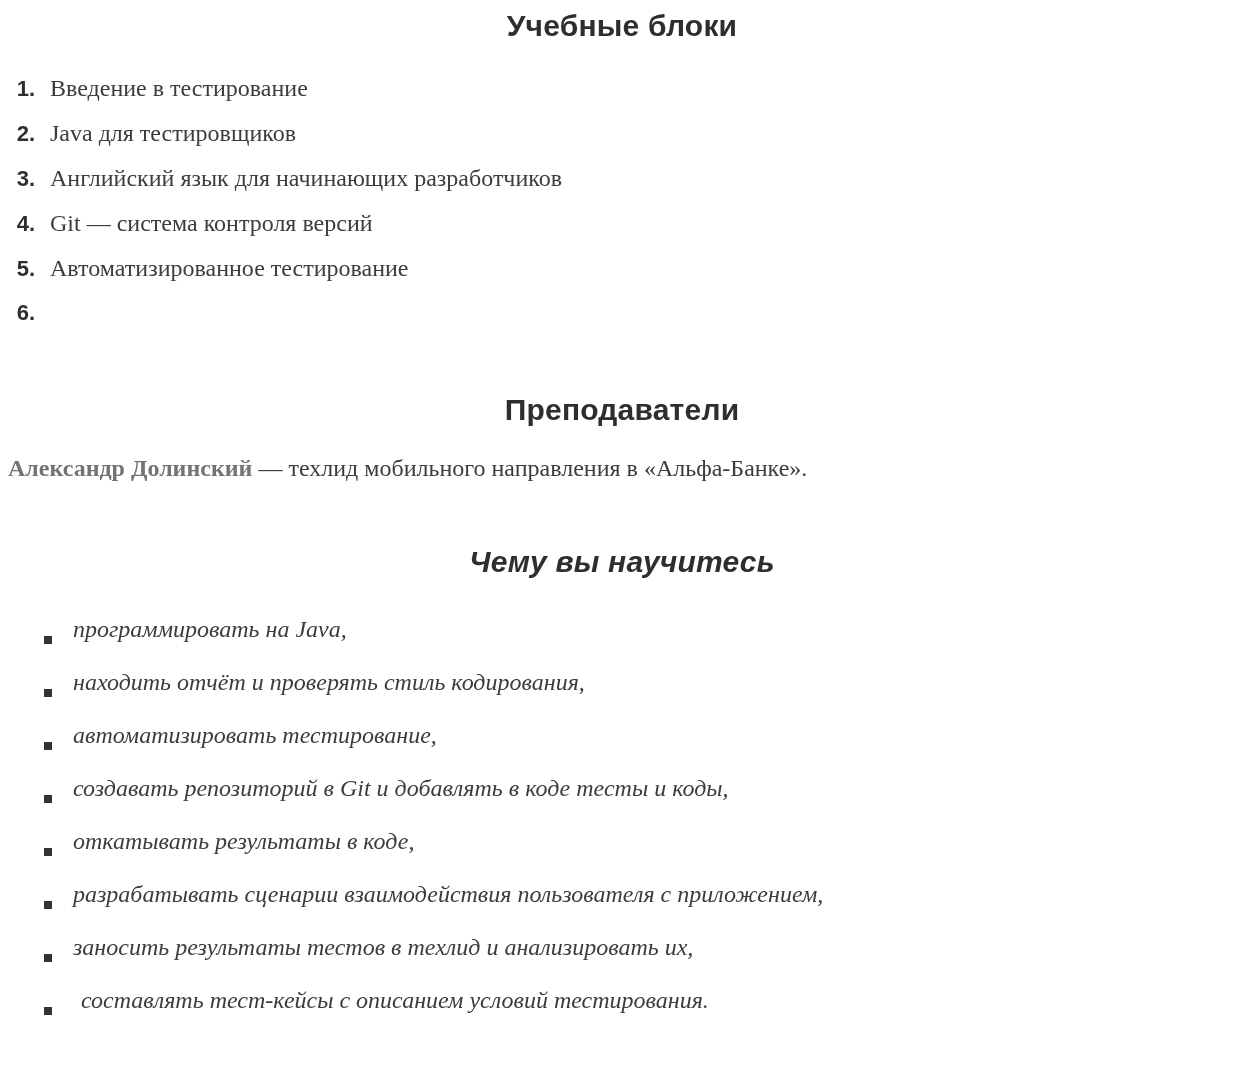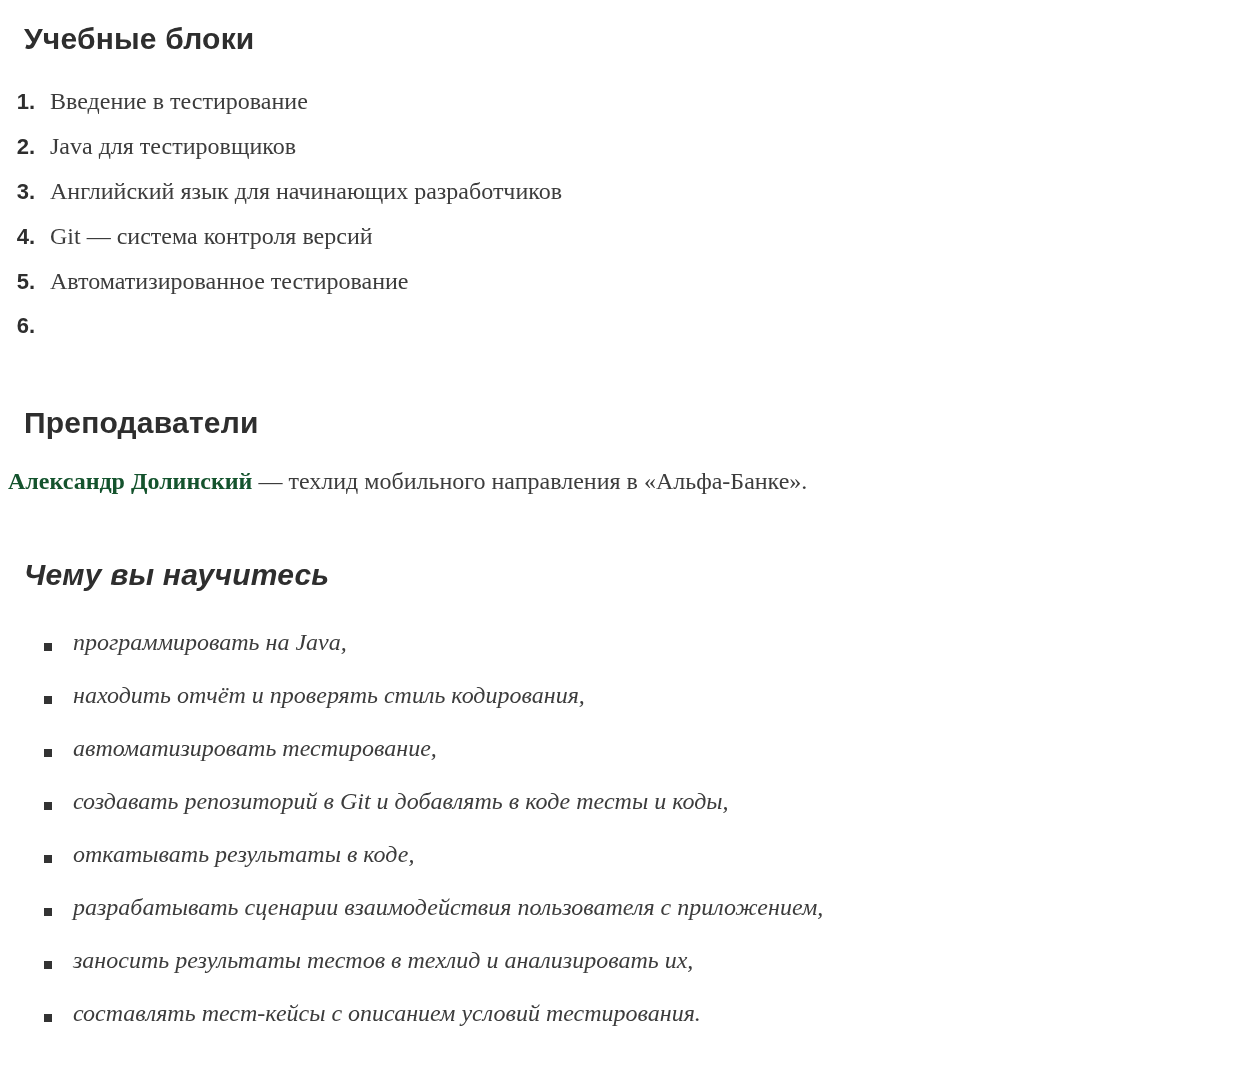--- a/index.html
+++ b/index.html
@@ -14,22 +14,23 @@
     font-family: "Liberation Serif", "DejaVu Serif", serif;
     color: #3c3c3c;
     padding: 6px 24px 10px 8px;
   }
   h2 {
     font-family: "Liberation Sans", "DejaVu Sans", sans-serif;
     font-weight: 700;
     font-size: 30px;
     line-height: 1.15;
     color: #2e2e2e;
-    margin: 16px;
+    margin: 3px;
     letter-spacing: 0.2px;
+    text-align: center;
   }
   
   ol.blocks {
     list-style: none;
     margin: 30px 0 0 0;
     padding: 0;
   }
   ol.blocks li {
     display: flex;
     align-items: baseline;
@@ -51,38 +52,38 @@
   section.teachers { margin-top: 66px; }
   .teacher {
     font-size: 24px;
     line-height: 30px;
     margin: 0;
   }
   .teacher.first { margin-top: 26px; }
   .teacher.second { margin-top: 37px; }
   .teacher b {
     font-weight: 700;
-    color: #14532d;
+    color: #737373;
   }
   
   section.skills { margin-top: 62px; font-style: italic; }
   ul.skill-list {
     list-style: none;
     margin: 34px 0 0 0;
     padding: 0;
   }
   ul.skill-list li {
     display: flex;
-    align-items: center;
+    align-items: flex-end;
     font-size: 24px;
     line-height: 30px;
     margin-bottom: 23px;
     margin-top: 20px;
   }
-  ul.skill-list li:last-child { margin-bottom: 0; }
+  ul.skill-list li:last-child { margin-bottom: 0; gap: 8px; }
   .sq {
     display: inline-block;
     width: 8px;
     height: 8px;
     min-width: 8px;
     background: #333333;
     margin: 11px 21px 0 36px;
   }
 </style>
 </head>

